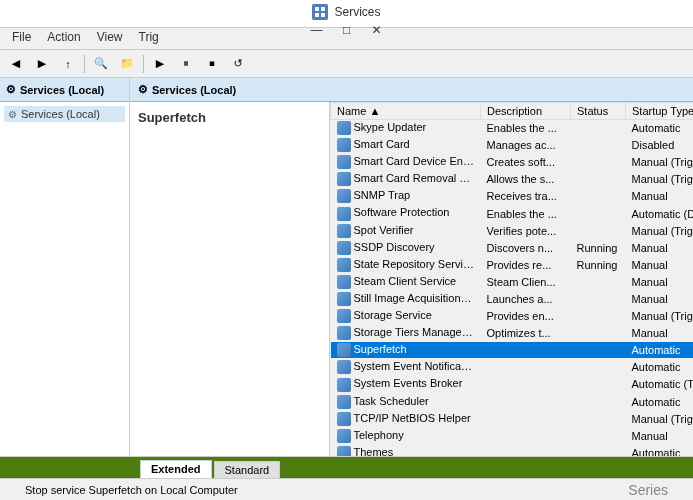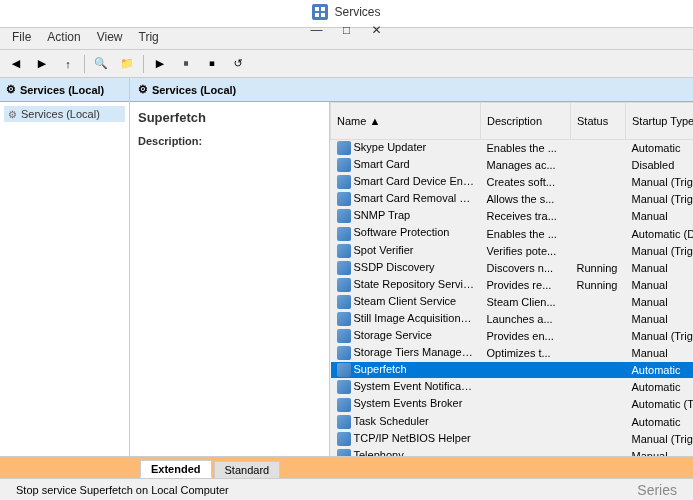--- a/index.html
+++ b/index.html
@@ -122,21 +122,21 @@
       flex: 1;
       overflow: hidden;
       position: relative;
     }
 
     
     .services-table { width: 100%; border-collapse: collapse; font-size: 11px; }
     .services-table thead tr { background: #f5f5f5; }
     .services-table thead th {
       border: 1px solid #ddd;
-      padding: 12px 6px;
+      padding: 2px 6px;
       text-align: left;
       font-weight: normal;
       position: sticky;
       top: 0;
       background: #f0f0f0;
       cursor: pointer;
       white-space: nowrap;
     }
     .services-table tbody tr { cursor: pointer; }
     .services-table tbody tr.selected { background: #0078d7; color: white; }
@@ -157,42 +157,42 @@
     
     .table-container {
       overflow-y: auto;
       overflow-x: hidden;
       height: 100%;
     }
 
     
     .tabs-bar {
       display: flex;
-      background: #fdba74;
+      background: #4d7c0f;
       border-top: 1px solid #ccc;
       height: 22px;
       align-items: flex-end;
       padding-left: 140px;
     }
     .tab {
       padding: 2px 10px;
       border: 1px solid #ccc;
       border-bottom: none;
       background: #e0e0e0;
       cursor: pointer;
       font-size: 11px;
       margin-right: 2px;
     }
     .tab.active { background: #fff; border-bottom: 1px solid #fff; font-weight: bold; }
 
     
     .status-bar {
       background: #f0f0f0;
       border-top: 1px solid #ccc;
-      padding: 2px 16px;
+      padding: 2px 25px;
       font-size: 11px;
       height: 22px;
       display: flex;
       align-items: center;
     }
   </style>
 </head>
 <body>
 
 <div class="title-bar">
@@ -253,21 +253,20 @@
   <div class="right-panel">
     <div class="content-header">
       <span>⚙</span>
       <span>Services (Local)</span>
     </div>
     <div class="split-pane">
 
       <div class="service-detail">
         <h3>Superfetch</h3>
         <div class="detail-desc">
-          <div class="desc-title">Description:</div>
         </div>
       </div>
 
       <div class="service-list">
         <div class="table-container">
           <table class="services-table">
             <thead>
               <tr>
                 <th class="col-name">Name ▲</th>
                 <th class="col-desc">Description</th>

